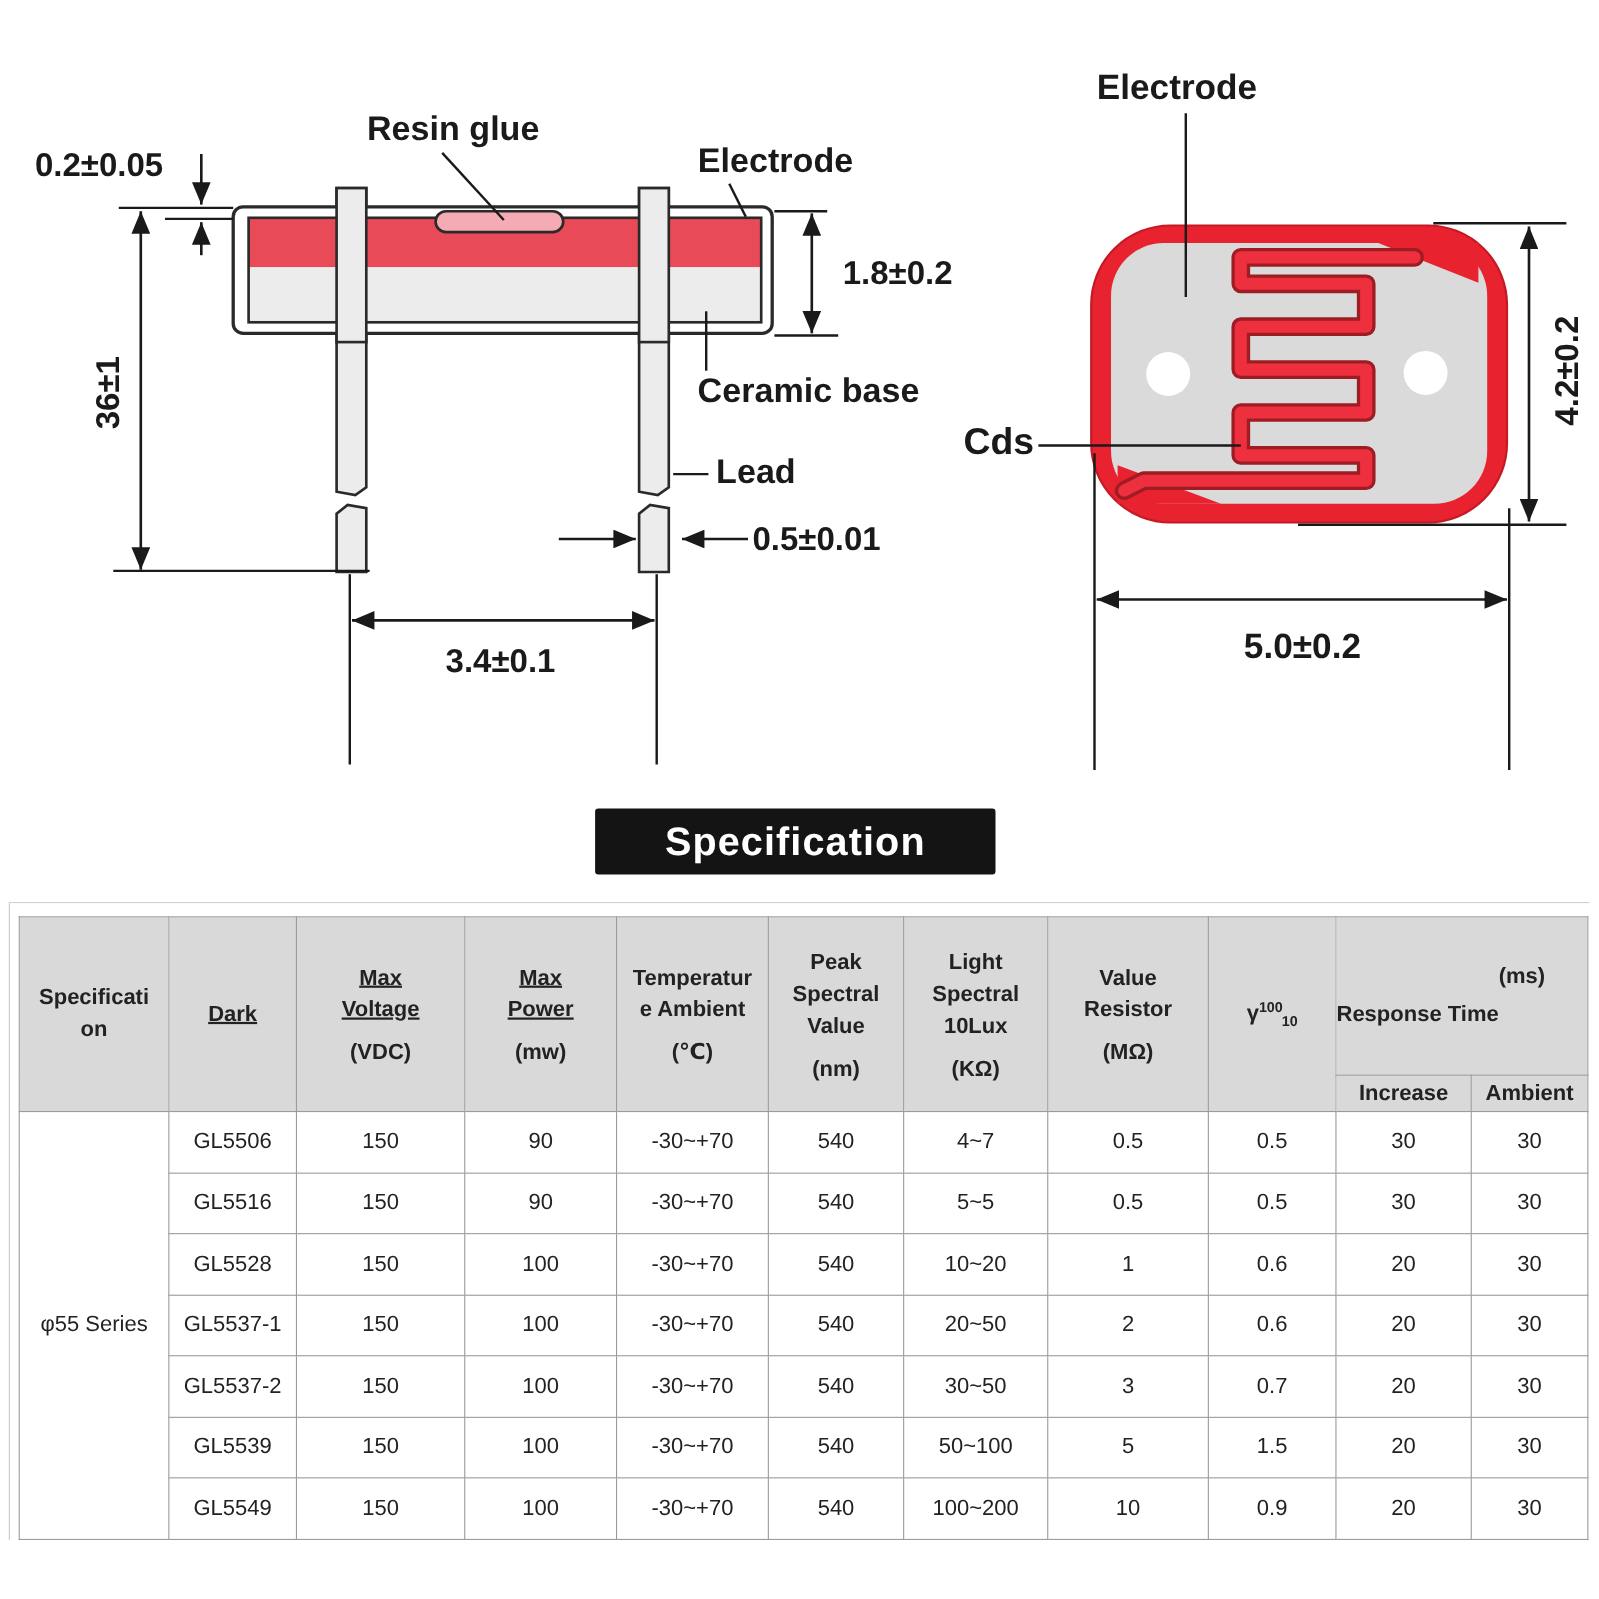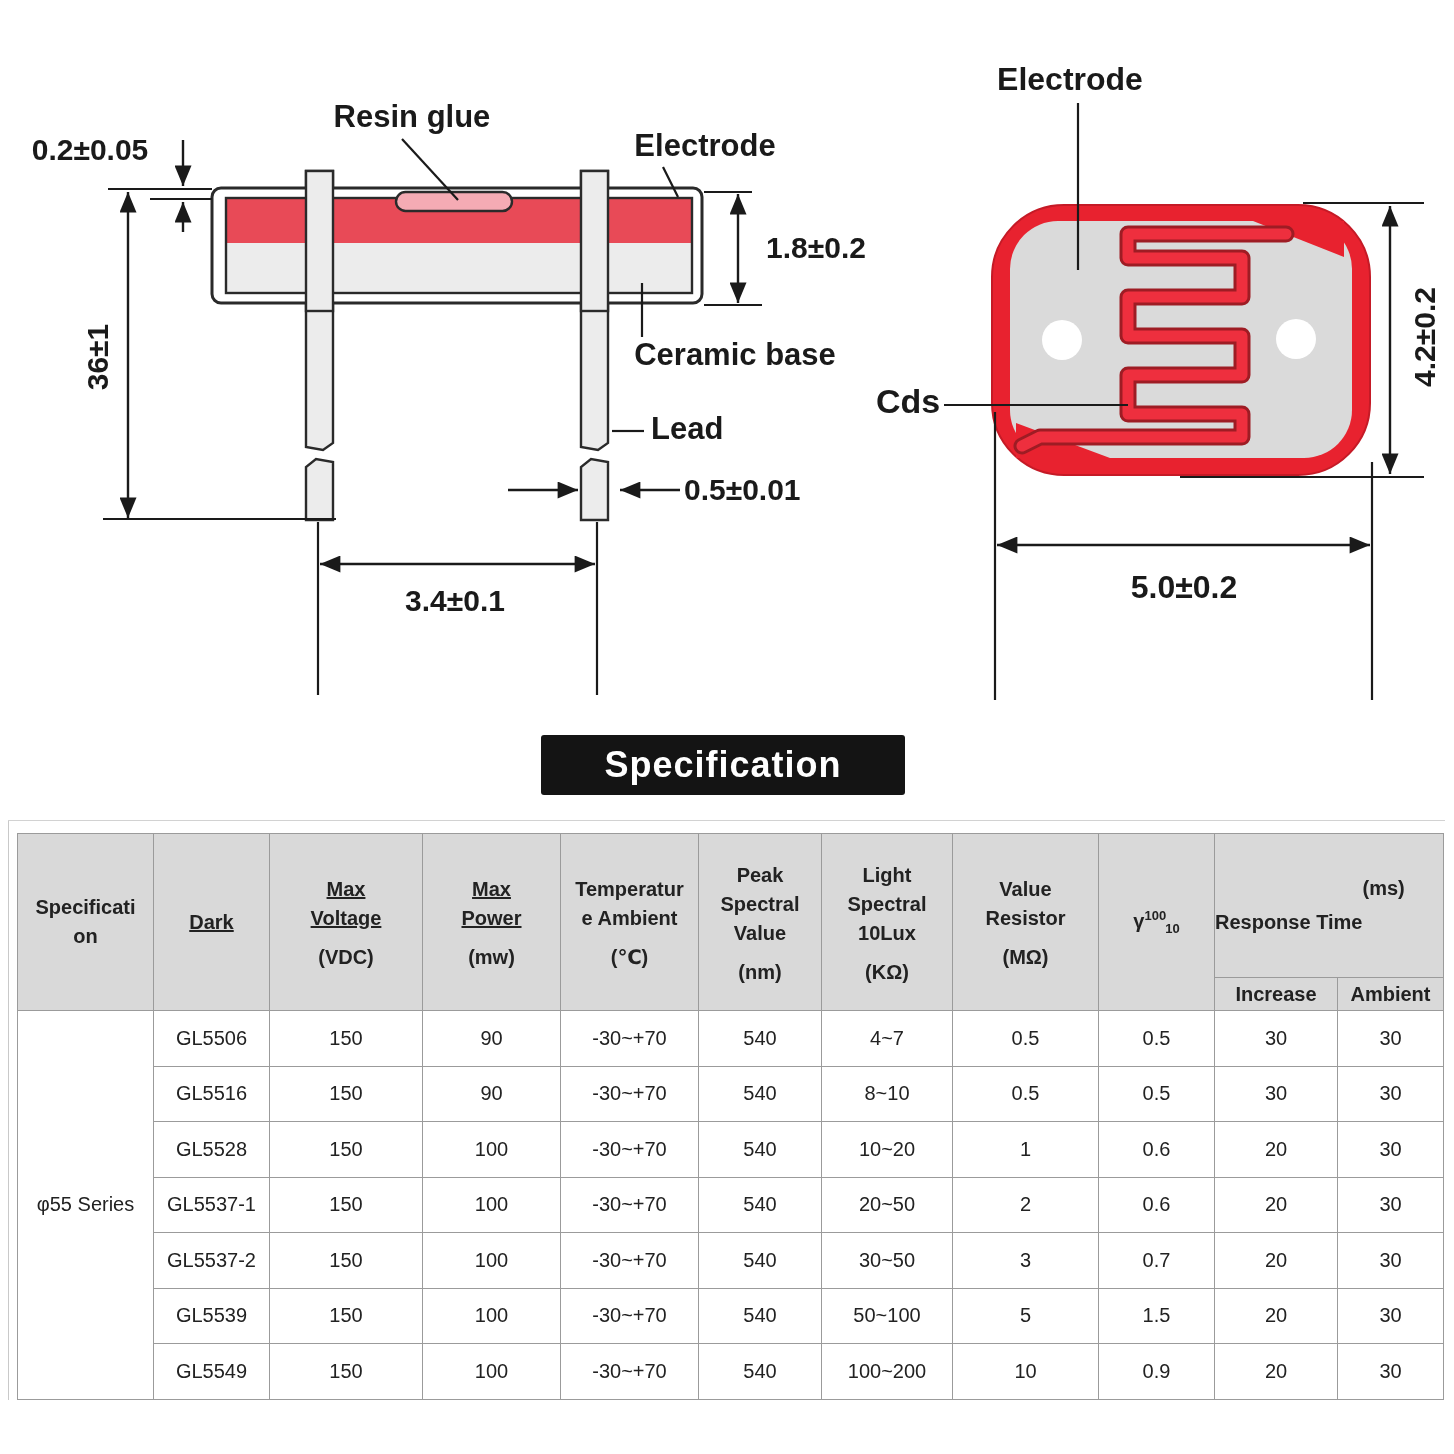--- a/index.html
+++ b/index.html
@@ -238,21 +238,21 @@
           <td>0.5</td>
           <td>30</td>
           <td>30</td>
         </tr>
         <tr>
           <td>GL5516</td>
           <td>150</td>
           <td>90</td>
           <td>-30~+70</td>
           <td>540</td>
-          <td>8~10</td>
+          <td>5~5</td>
           <td>0.5</td>
           <td>0.5</td>
           <td>30</td>
           <td>30</td>
         </tr>
         <tr>
           <td>GL5528</td>
           <td>150</td>
           <td>100</td>
           <td>-30~+70</td>

